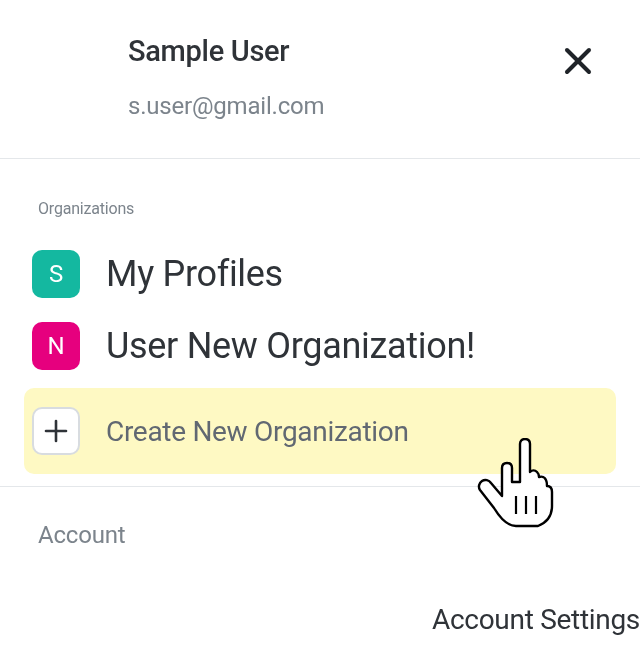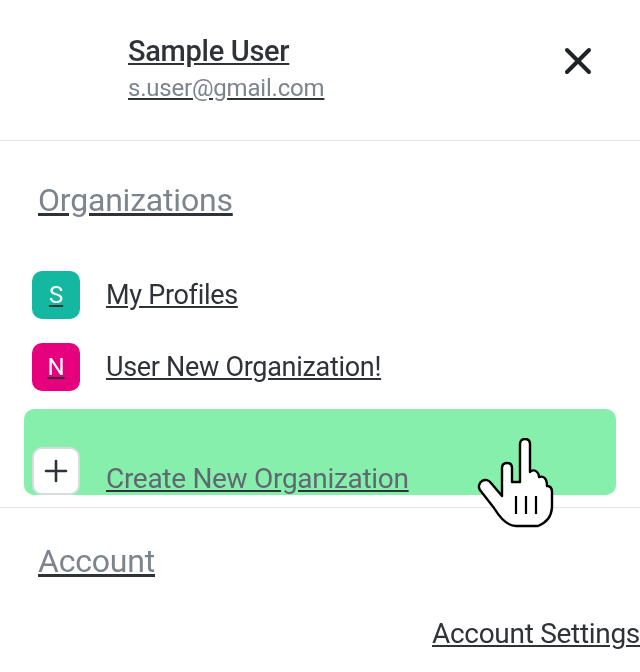--- a/index.html
+++ b/index.html
@@ -1,34 +1,34 @@
 <!DOCTYPE html>
 <html><head>
 <meta charset="utf-8">
 <style>
   * { box-sizing: border-box; margin: 0; padding: 0; }
   html, body { width: 640px; height: 672px; background: #fff; font-family: -apple-system, BlinkMacSystemFont, "Segoe UI", Roboto, "Helvetica Neue", Arial, sans-serif; color: #2f3338; overflow: hidden; }
-  .container { width: 640px; height: 672px; background: #fff; position: relative; text-decoration: underline; }
+  .container { width: 640px; height: 672px; background: #fff; position: relative; }
   .header { display: flex; align-items: flex-start; padding: 34px 42px 38px 128px; position: relative; }
   .user-block { display: flex; flex-direction: column; }
   .user-name { font-size: 29px; font-weight: 500; color: #2f3338; letter-spacing: -0.3px; }
-  .user-email { font-size: 24px; font-weight: 400; color: #7c848c; margin-top: 6px; letter-spacing: -0.2px; }
+  .user-email { font-size: 24px; font-weight: 400; color: #7c848c; margin-top: 24px; letter-spacing: -0.2px; }
   .close-btn { position: absolute; right: 42px; top: 42px; width: 40px; height: 40px; background: transparent; border: none; cursor: pointer; display: flex; align-items: center; justify-content: center; }
   .divider { height: 1px; background: #e4e7ea; width: 100%; }
   .section { padding: 40px 0 0 32px; }
-  .section-title { font-size: 32px; color: #7c848c; font-weight: 400; margin-bottom: 40px; letter-spacing: -0.2px; padding-left: 6px; }
+  .section-title { font-size: 16px; color: #7c848c; font-weight: 400; margin-bottom: 20px; letter-spacing: -0.2px; padding-left: 6px; }
   .org-list { display: flex; flex-direction: column; gap: 0; }
   .org-item { display: flex; align-items: center; gap: 26px; height: 72px; padding: 0 0 0 0; cursor: pointer; }
   .org-badge { width: 48px; height: 48px; border-radius: 10px; display: flex; align-items: center; justify-content: center; font-size: 24px; font-weight: 400; color: #fff; flex-shrink: 0; }
-  .org-label { font-size: 27px; color: #2f3338; font-weight: 400; letter-spacing: -0.3px; }
-  .create-item { display: flex; align-items: flex-end; gap: 26px; height: 86px; padding: 0 0 0 6px; cursor: pointer; background: #86efac; border-radius: 10px; margin-right: 24px; margin-top: 6px; margin-left: -8px; padding-left: 8px; position: relative; }
+  .org-label { font-size: 36px; color: #2f3338; font-weight: 400; letter-spacing: -0.3px; }
+  .create-item { display: flex; align-items: center; gap: 26px; height: 86px; padding: 0 0 0 6px; cursor: pointer; background: #fef9c3; border-radius: 10px; margin-right: 24px; margin-top: 6px; margin-left: -8px; padding-left: 8px; position: relative; }
   .plus-badge { width: 48px; height: 48px; border-radius: 10px; border: 2px solid #d8dce0; background: #fff; display: flex; align-items: center; justify-content: center; flex-shrink: 0; }
   .create-label { font-size: 28px; color: #616872; font-weight: 400; letter-spacing: -0.3px; }
   .account-section { padding: 34px 0 0 38px; }
-  .account-title { font-size: 32px; color: #7c848c; font-weight: 400; margin-bottom: 23px; letter-spacing: -0.2px; }
+  .account-title { font-size: 24px; color: #7c848c; font-weight: 400; margin-bottom: 40px; letter-spacing: -0.2px; }
   .account-item { font-size: 28px; color: #2f3338; font-weight: 400; letter-spacing: -0.3px; cursor: pointer; padding: 14px 0; text-align: right; }
   .cursor-hand { position: absolute; right: 86px; top: 438px; pointer-events: none; }
   .divider2 { height: 1px; background: #e4e7ea; width: 100%; margin-top: 12px; }
 </style>
 </head>
 <body>
 <div class="container">
 
   <div class="header">
     <div class="user-block">

